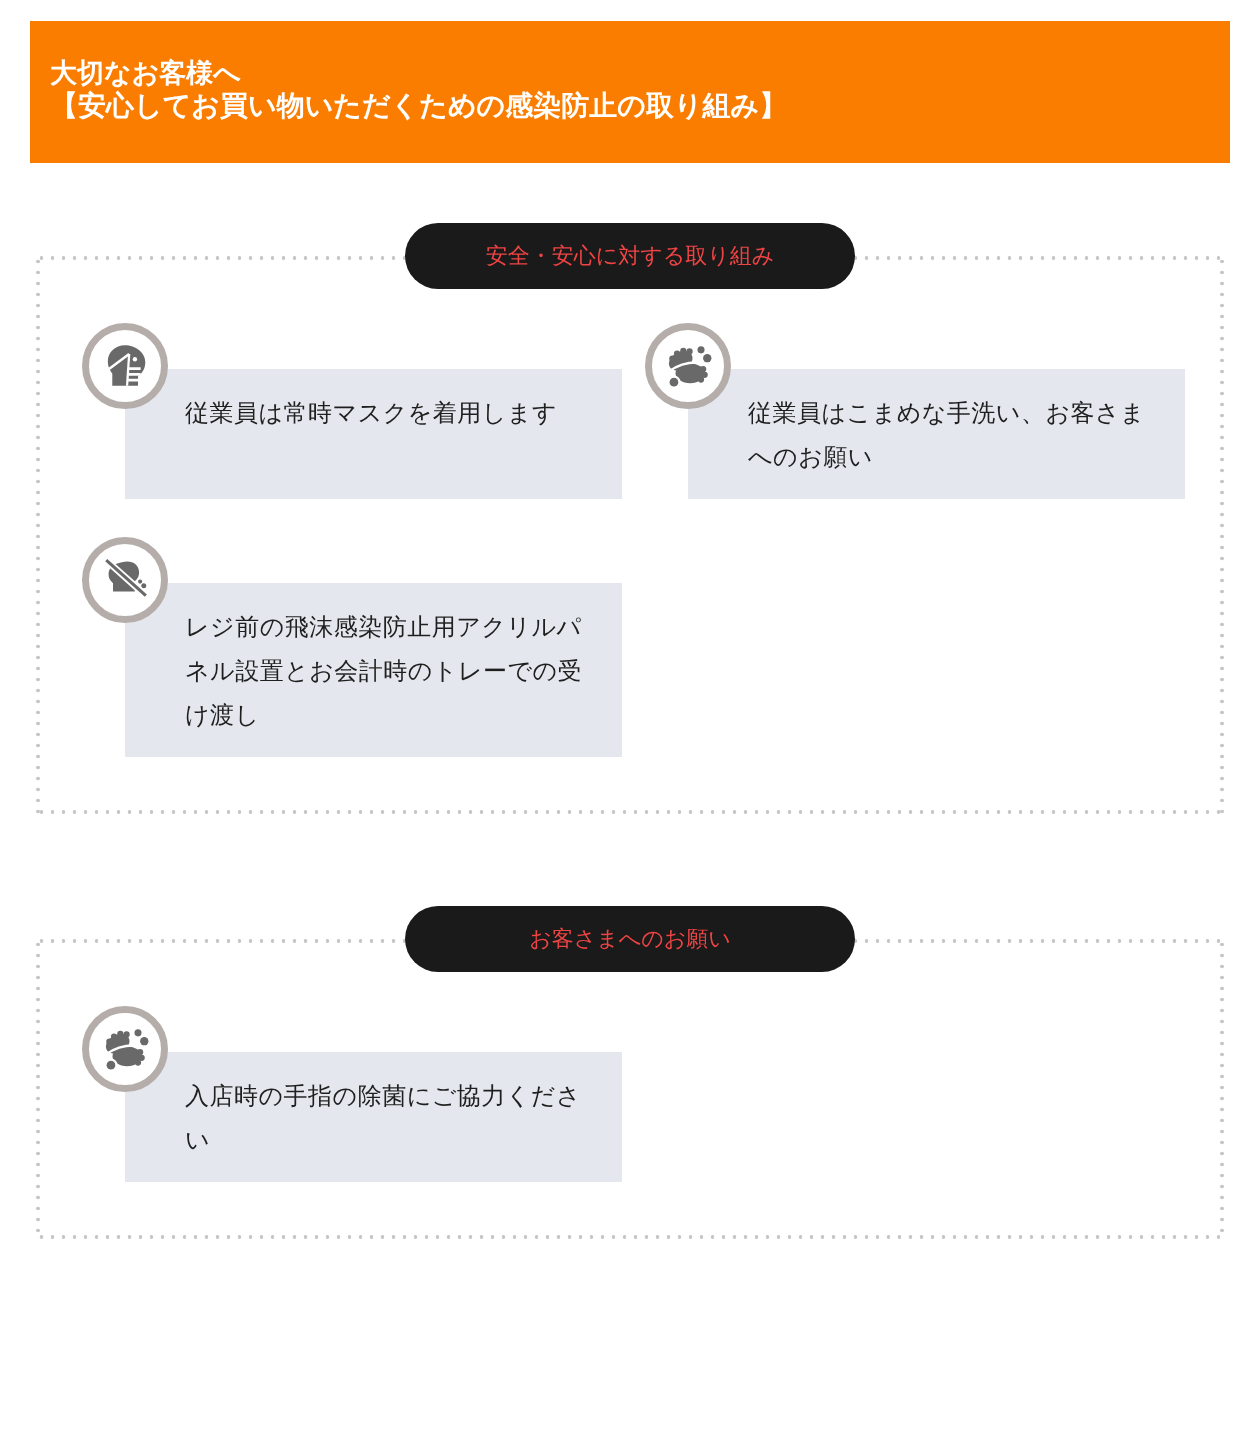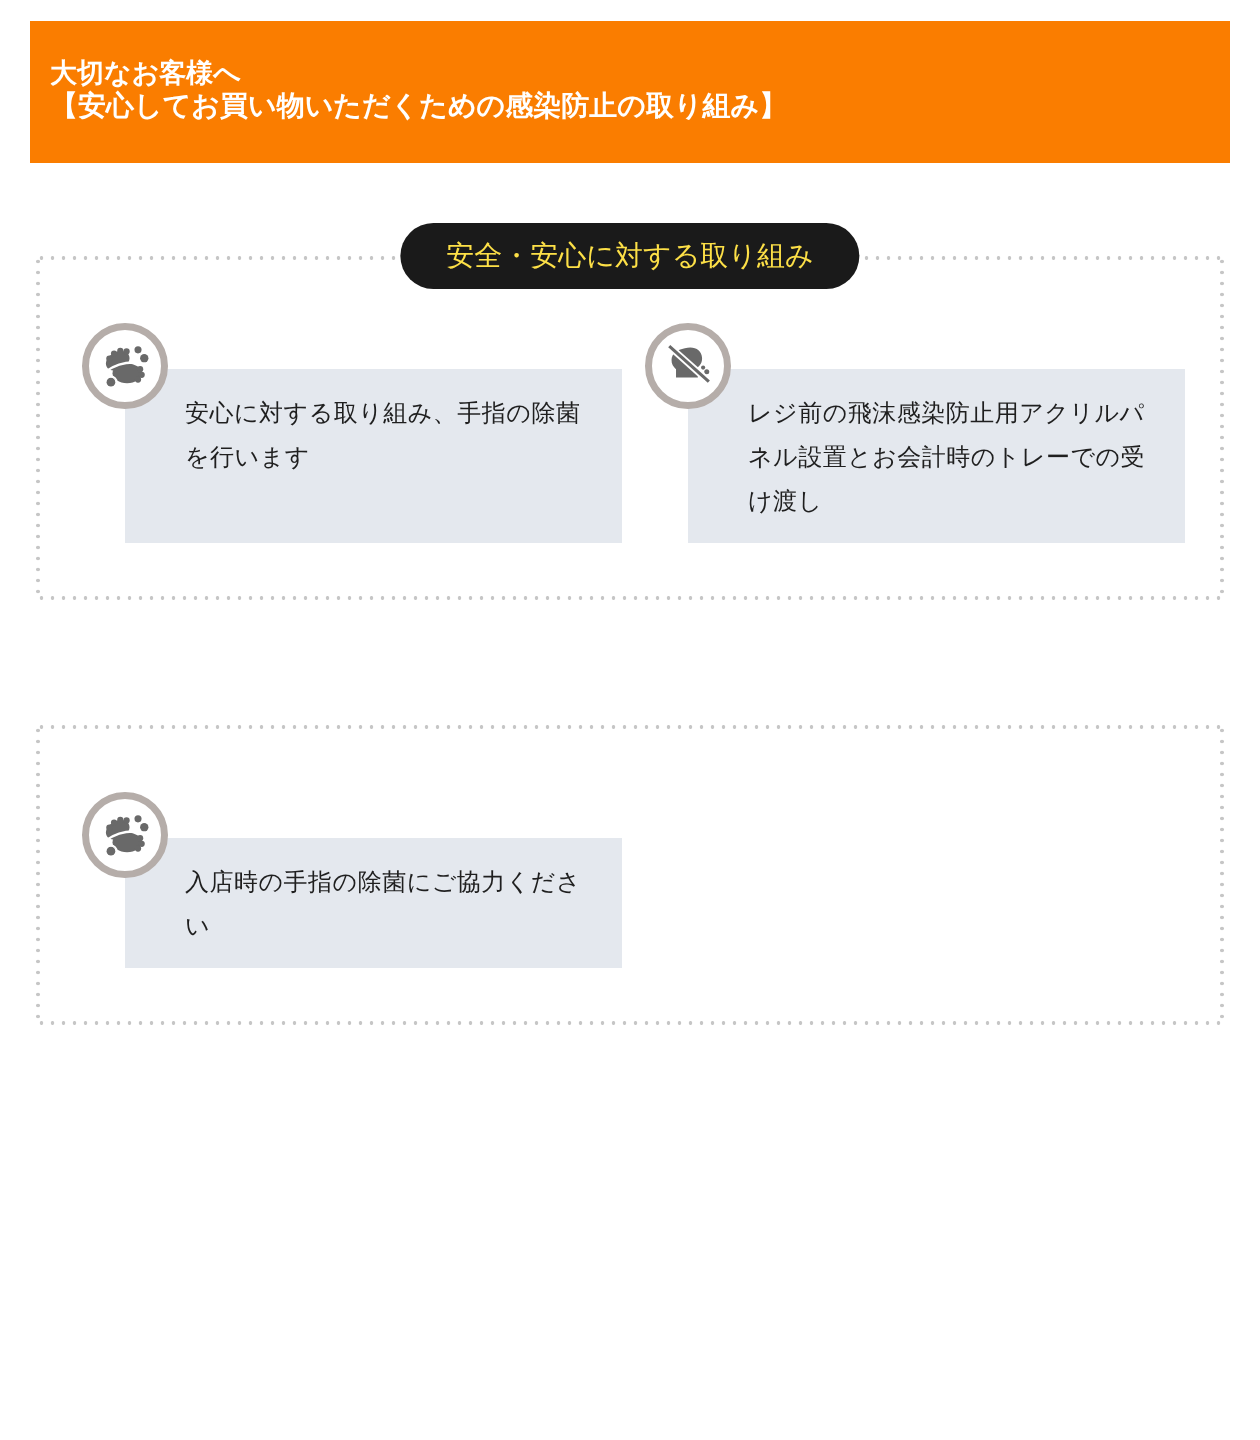--- a/index.html
+++ b/index.html
@@ -51,22 +51,22 @@
 
   .pill {
     position: absolute;
     top: -33px;
     left: 50%;
     transform: translateX(-50%);
     min-width: 450px;
     height: 66px;
     background: #1a1a1a;
     border-radius: 33px;
-    color: #fde047;
-    font-size: 28px;
+    color: #ef4444;
+    font-size: 22px;
     display: flex;
     align-items: center;
     justify-content: center;
     padding: 0 46px;
     white-space: nowrap;
     z-index: 2;
   }
 
   .grid {
     display: grid;
@@ -112,20 +112,34 @@
 
 <header class="banner">
   <div class="line1">大切なお客様へ</div>
   <div class="line2">【安心してお買い物いただくための感染防止の取り組み】</div>
 </header>
 
 <section class="panel panel-1">
   <div class="pill">安全・安心に対する取り組み</div>
   <div class="grid">
 
+    <div class="item">
+      <div class="icon-circle">
+        <svg viewBox="0 0 48 48" fill="#696969">
+          <path d="M24 4c-9.4 0-16.5 6.8-16.5 15.6 0 5.4 2.4 8.8 4.3 11.6V43h24.7v-9.3c3.9-2.9 7-7.3 7-13.4C43.5 10.9 33.8 4 24 4z"></path>
+          <circle cx="33.5" cy="17.5" r="2.1" fill="#fff"></circle>
+          <path d="M7 28 28 12.5" stroke="#fff" stroke-width="2.4" fill="none"></path>
+          <path d="M28 12.5 26 43" stroke="#fff" stroke-width="2.2" fill="none"></path>
+          <path d="M27 26.5h12M27 32h12M27 37.5h10" stroke="#fff" stroke-width="2.6" fill="none"></path>
+        </svg>
+      </div>
+      <div class="text-box">
+        <p>従業員は常時マスクを着用します</p>
+      </div>
+    </div>
 
     <div class="item">
       <div class="icon-circle">
         <svg viewBox="0 0 48 48" fill="#696969">
           <g>
             <ellipse cx="17" cy="19" rx="12" ry="8.5" transform="rotate(-28 17 19)"></ellipse>
             <circle cx="9" cy="17" r="3"></circle>
               <circle cx="13.5" cy="12" r="3"></circle>
               <circle cx="19.5" cy="9.5" r="3"></circle>
               <circle cx="25.5" cy="10" r="3"></circle>
@@ -135,21 +149,21 @@
               <circle cx="36.5" cy="37" r="3"></circle>
             <circle cx="36.5" cy="8.5" r="3.4"></circle>
               <circle cx="42.5" cy="16.5" r="4"></circle>
               <circle cx="10.5" cy="39.5" r="4.2"></circle>
           </g>
           <path d="M6 29 Q 20 19 38 21" stroke="#fff" stroke-width="2.4" fill="none"></path>
           <circle cx="10.5" cy="39.5" r="5.6" fill="none" stroke="#fff" stroke-width="1.6"></circle>
         </svg>
       </div>
       <div class="text-box">
-        <p>安心に対する取り組み、手指の除菌を行います</p>
+        <p>従業員はこまめな手洗い、お客さまへのお願い</p>
       </div>
     </div>
 
 
     <div class="item">
       <div class="icon-circle">
         <svg viewBox="0 0 48 48" fill="#696969">
           <path d="M21 7c9-2.5 16 1.5 16.5 9 .3 4.6-2 7.5-4.5 9.5l.5 9.5H12.5V27c-2.5-2-4.5-5-4.3-9C8.5 12 13.5 8.5 21 7z"></path>
           <circle cx="38.5" cy="25.5" r="2"></circle>
             <circle cx="42" cy="29.5" r="2.4"></circle>
@@ -160,20 +174,21 @@
       </div>
       <div class="text-box">
         <p>レジ前の飛沫感染防止用アクリルパネル設置とお会計時のトレーでの受け渡し</p>
       </div>
     </div>
 
   </div>
 </section>
 
 <section class="panel panel-2">
+  <div class="pill">お客さまへのお願い</div>
   <div class="grid">
 
 
     <div class="item">
       <div class="icon-circle">
         <svg viewBox="0 0 48 48" fill="#696969">
           <g>
             <ellipse cx="17" cy="19" rx="12" ry="8.5" transform="rotate(-28 17 19)"></ellipse>
             <circle cx="9" cy="17" r="3"></circle>
               <circle cx="13.5" cy="12" r="3"></circle>

